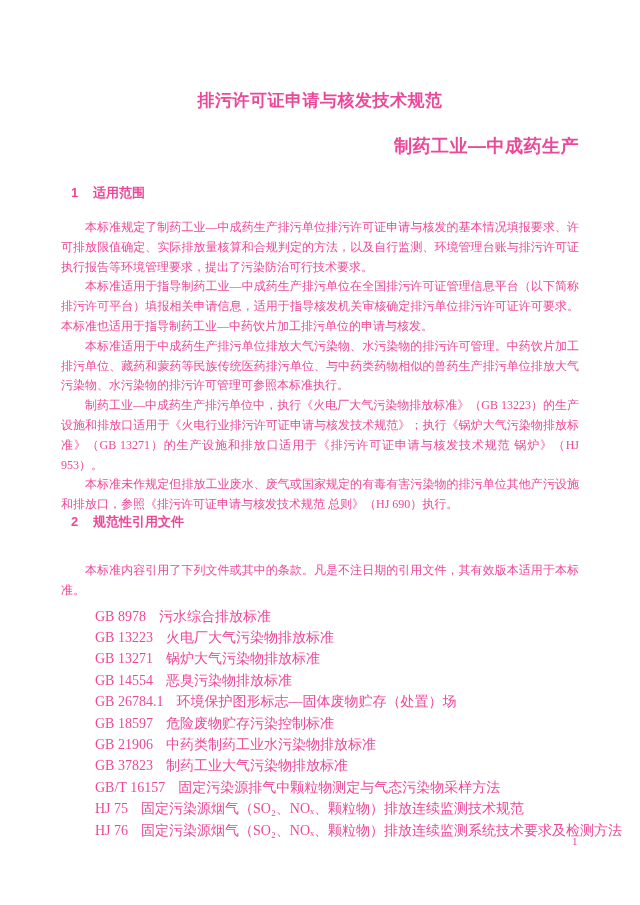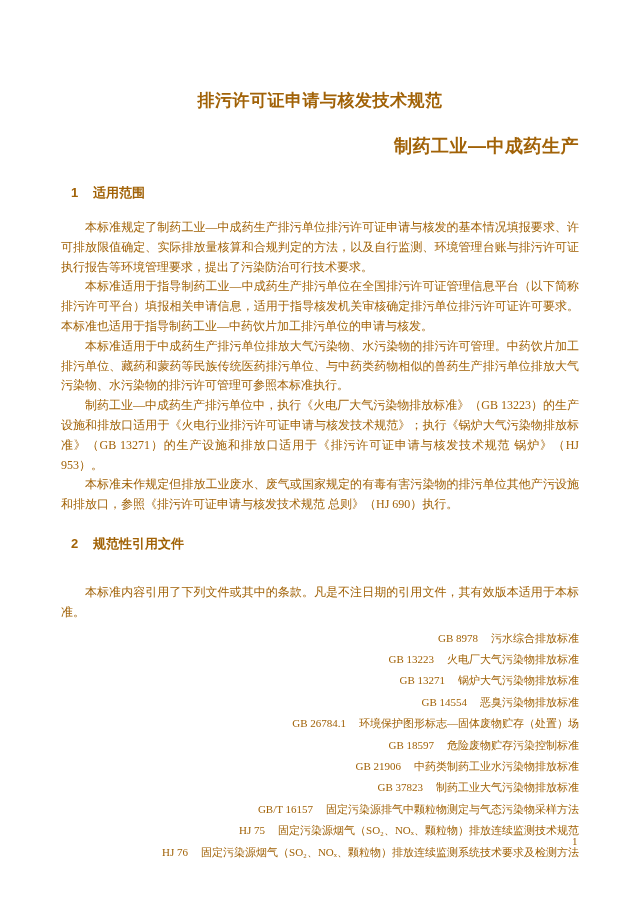--- a/index.html
+++ b/index.html
@@ -3,21 +3,21 @@
 <meta charset="utf-8">
 <style>
   * { margin: 0; padding: 0; box-sizing: border-box; }
   html, body { background: #ffffff; }
   .page {
     position: relative;
     width: 640px;
     height: 905px;
     margin: 0 auto;
     background: #ffffff;
-    color: #a16207;
+    color: #ec4899;
     font-family: "Liberation Serif", "DejaVu Serif", serif;
     overflow: hidden;
     padding: 90px 61px 0 61px;
   }
   .doc-title {
     font-family: "Liberation Sans", "DejaVu Sans", sans-serif;
     font-weight: bold;
     font-size: 17px;
     line-height: 21px;
     text-align: center;
@@ -34,40 +34,39 @@
   }
   .section-heading {
     font-family: "Liberation Sans", "DejaVu Sans", sans-serif;
     font-weight: bold;
     font-size: 13px;
     line-height: 14px;
     padding-left: 10px;
   }
   .section-heading .sec-num { display: inline-block; min-width: 22px; }
   .heading-1 { margin-top: 29px; }
-  .heading-2 { margin-top: 22px; }
+  .heading-2 { }
   .paragraphs { margin-top: 18px; }
   .paragraphs p,
   .intro-paragraph {
     font-size: 12px;
     line-height: 19.8px;
     text-align: justify;
     text-indent: 2em;
   }
   .intro-paragraph { margin-top: 32px; }
   .references {
     list-style: none;
     margin-top: 5px;
     padding-left: 34px;
   }
   .references li {
-    font-size: 11px;
+    font-size: 14px;
     line-height: 21.4px;
     white-space: nowrap;
-    text-align: right;
   }
   .ref-code { display: inline-block; margin-right: 13px; }
   .page-number {
     position: absolute;
     top: 835px;
     left: 572px;
     font-size: 11px;
     line-height: 13px;
   }
 </style>

